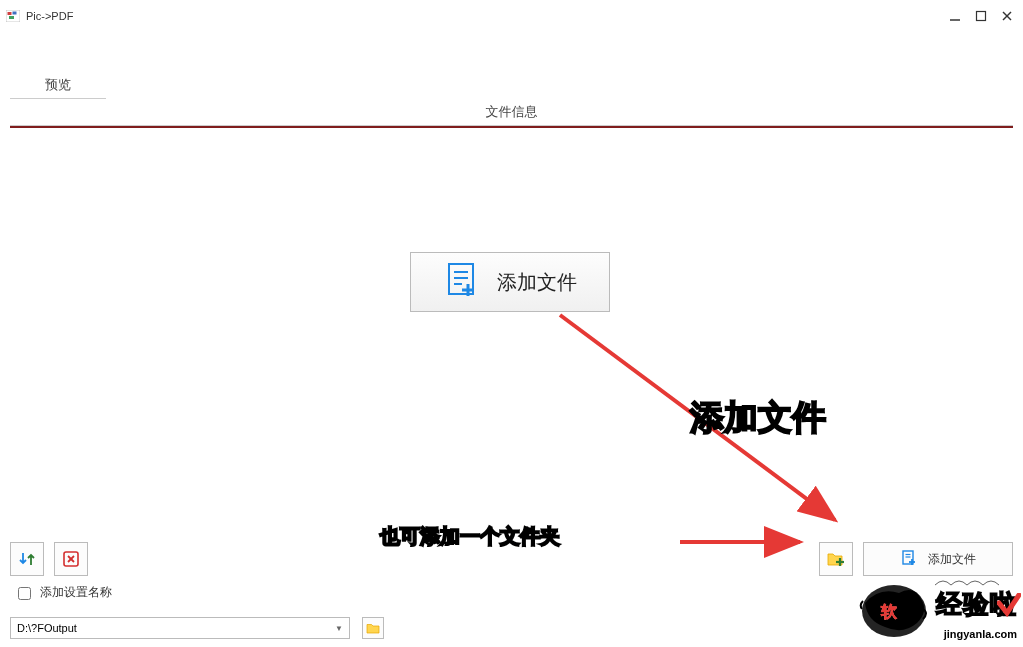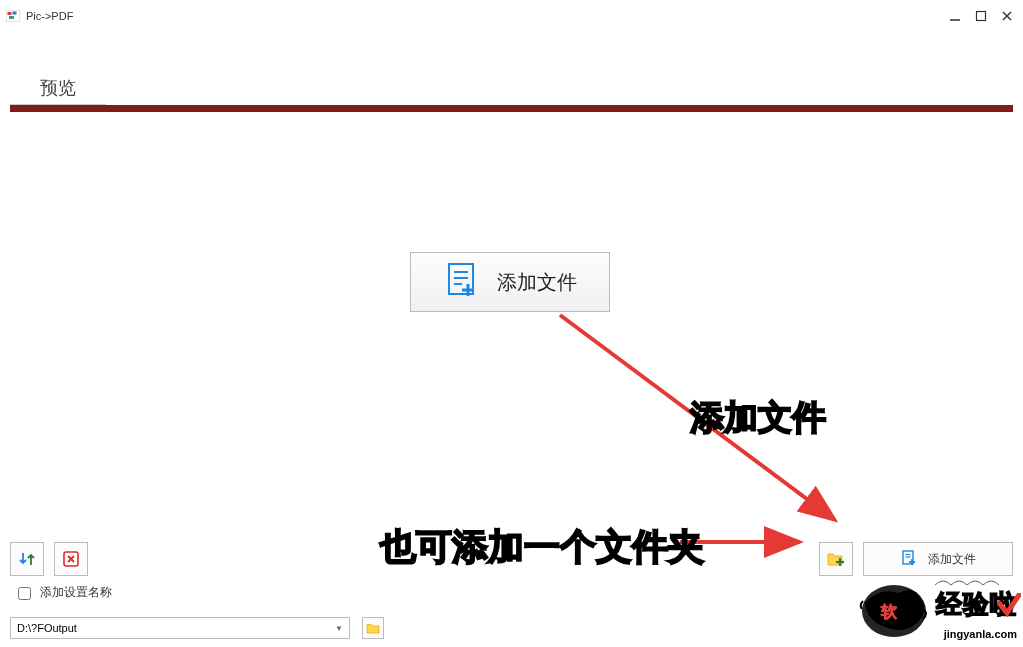--- a/index.html
+++ b/index.html
@@ -6,21 +6,21 @@
 body { margin: 0; width: 1023px; height: 647px; background: #fff; position: relative; overflow: hidden; }
 
 
 .titlebar { height: 20px; display: flex; align-items: center; padding: 16px 6px; font-size: 11px; font-family: "SimSun", monospace; color: #333; }
 .titlebar .app-icon { width: 14px; height: 12px; margin-right: 6px; }
 .titlebar .spacer { flex: 1; }
 .titlebar .win-controls { display: flex; gap: 10px; margin-right: 2px; }
 .titlebar .win-btn { width: 16px; height: 16px; display: flex; align-items: center; justify-content: center; cursor: pointer; }
 
 
-.tabs { display: flex; margin: 40px 10px 0 10px; border-bottom: 7px solid #7f1d1d; font-size: 18px; color: #444; flex-direction: column; }
+.tabs { display: flex; margin: 40px 10px 0 10px; border-bottom: 2px solid #7f1d1d; font-size: 13px; color: #444; flex-direction: column; }
 .tab-left { width: 96px; text-align: center; padding: 4px 0; border-bottom: 1px solid #ccc; }
 .tab-right { flex: 1; text-align: center; padding: 4px 0; border-bottom: 1px solid #ccc; }
 .tab-div { width: 1px; background: #ccc; }
 
 
 .content { position: absolute; top: 75px; left: 10px; right: 10px; bottom: 130px; }
 
 
 .center-btn { position: absolute; left: 410px; top: 252px; width: 200px; height: 60px; border: 1px solid #bbb; background: linear-gradient(#fdfdfd,#f0f0f0); display: flex; align-items: center; justify-content: center; gap: 14px; cursor: pointer; }
 .center-btn .label { font-size: 20px; color: #222; }
@@ -81,20 +81,21 @@
           <line x1="2" y1="2" x2="10" y2="10" stroke="#333" stroke-width="1.4"></line>
           <line x1="10" y1="2" x2="2" y2="10" stroke="#333" stroke-width="1.4"></line>
         </svg>
     </span>
   </div>
 </div>
 
 <div class="tabs">
   <div class="tab-left">预览</div>
   <div class="tab-div"></div>
+  <div class="tab-right">文件信息</div>
 </div>
 
 <div class="content"></div>
 
 <div class="center-btn">
   <span>
     <svg width="40" height="40" viewBox="0 0 40 40">
       <rect x="6" y="4" width="24" height="30" fill="none" stroke="#1e88e5" stroke-width="2"></rect>
       <line x1="11" y1="12" x2="25" y2="12" stroke="#1e88e5" stroke-width="2"></line>
       <line x1="11" y1="18" x2="25" y2="18" stroke="#1e88e5" stroke-width="2"></line>
@@ -177,21 +178,21 @@
   <defs>
     <marker id="arrowhead-red2" markerWidth="10" markerHeight="8" refX="9" refY="4" orient="auto">
       <polygon points="0 0, 10 4, 0 8" fill="#e53935"></polygon>
     </marker>
   </defs>
   <line x1="680" y1="542" x2="800" y2="542" stroke="#e53935" stroke-width="4" marker-end="url(#arrowhead-red2)"></line>
 </svg>
 
 <div class="anno-text yellow" style="left:690px; top:395px; font-size:34px;">添加文件</div>
 
-<div class="anno-text yellow" style="left:380px; top:523px; font-size:36px;">也可添加一个文件夹</div>
+<div class="anno-text yellow" style="left:380px; top:523px; font-size:20px;">也可添加一个文件夹</div>
 
 <div class="watermark">
   <svg width="160" height="72" viewBox="0 0 160 72" style="position:absolute; right:0; bottom:0;">
     <ellipse cx="35" cy="36" rx="32" ry="26" fill="#111" opacity="0.92"></ellipse>
     <path d="M 6 28 Q 20 12 40 18 Q 55 10 62 24 Q 70 36 58 48 Q 44 60 26 52 Q 8 46 6 28 Z" fill="#000"></path>
     <path d="M 3 34 Q 0 30 4 26" stroke="#000" stroke-width="2" fill="none"></path>
     <path d="M 64 34 Q 70 38 64 44" stroke="#000" stroke-width="2" fill="none"></path>
     <text x="22" y="42" font-size="16" font-weight="900" fill="#fff" stroke="#e53935" stroke-width="0.6">软</text>
   </svg>
   <div style="position:absolute; right:2px; top:12px;">

